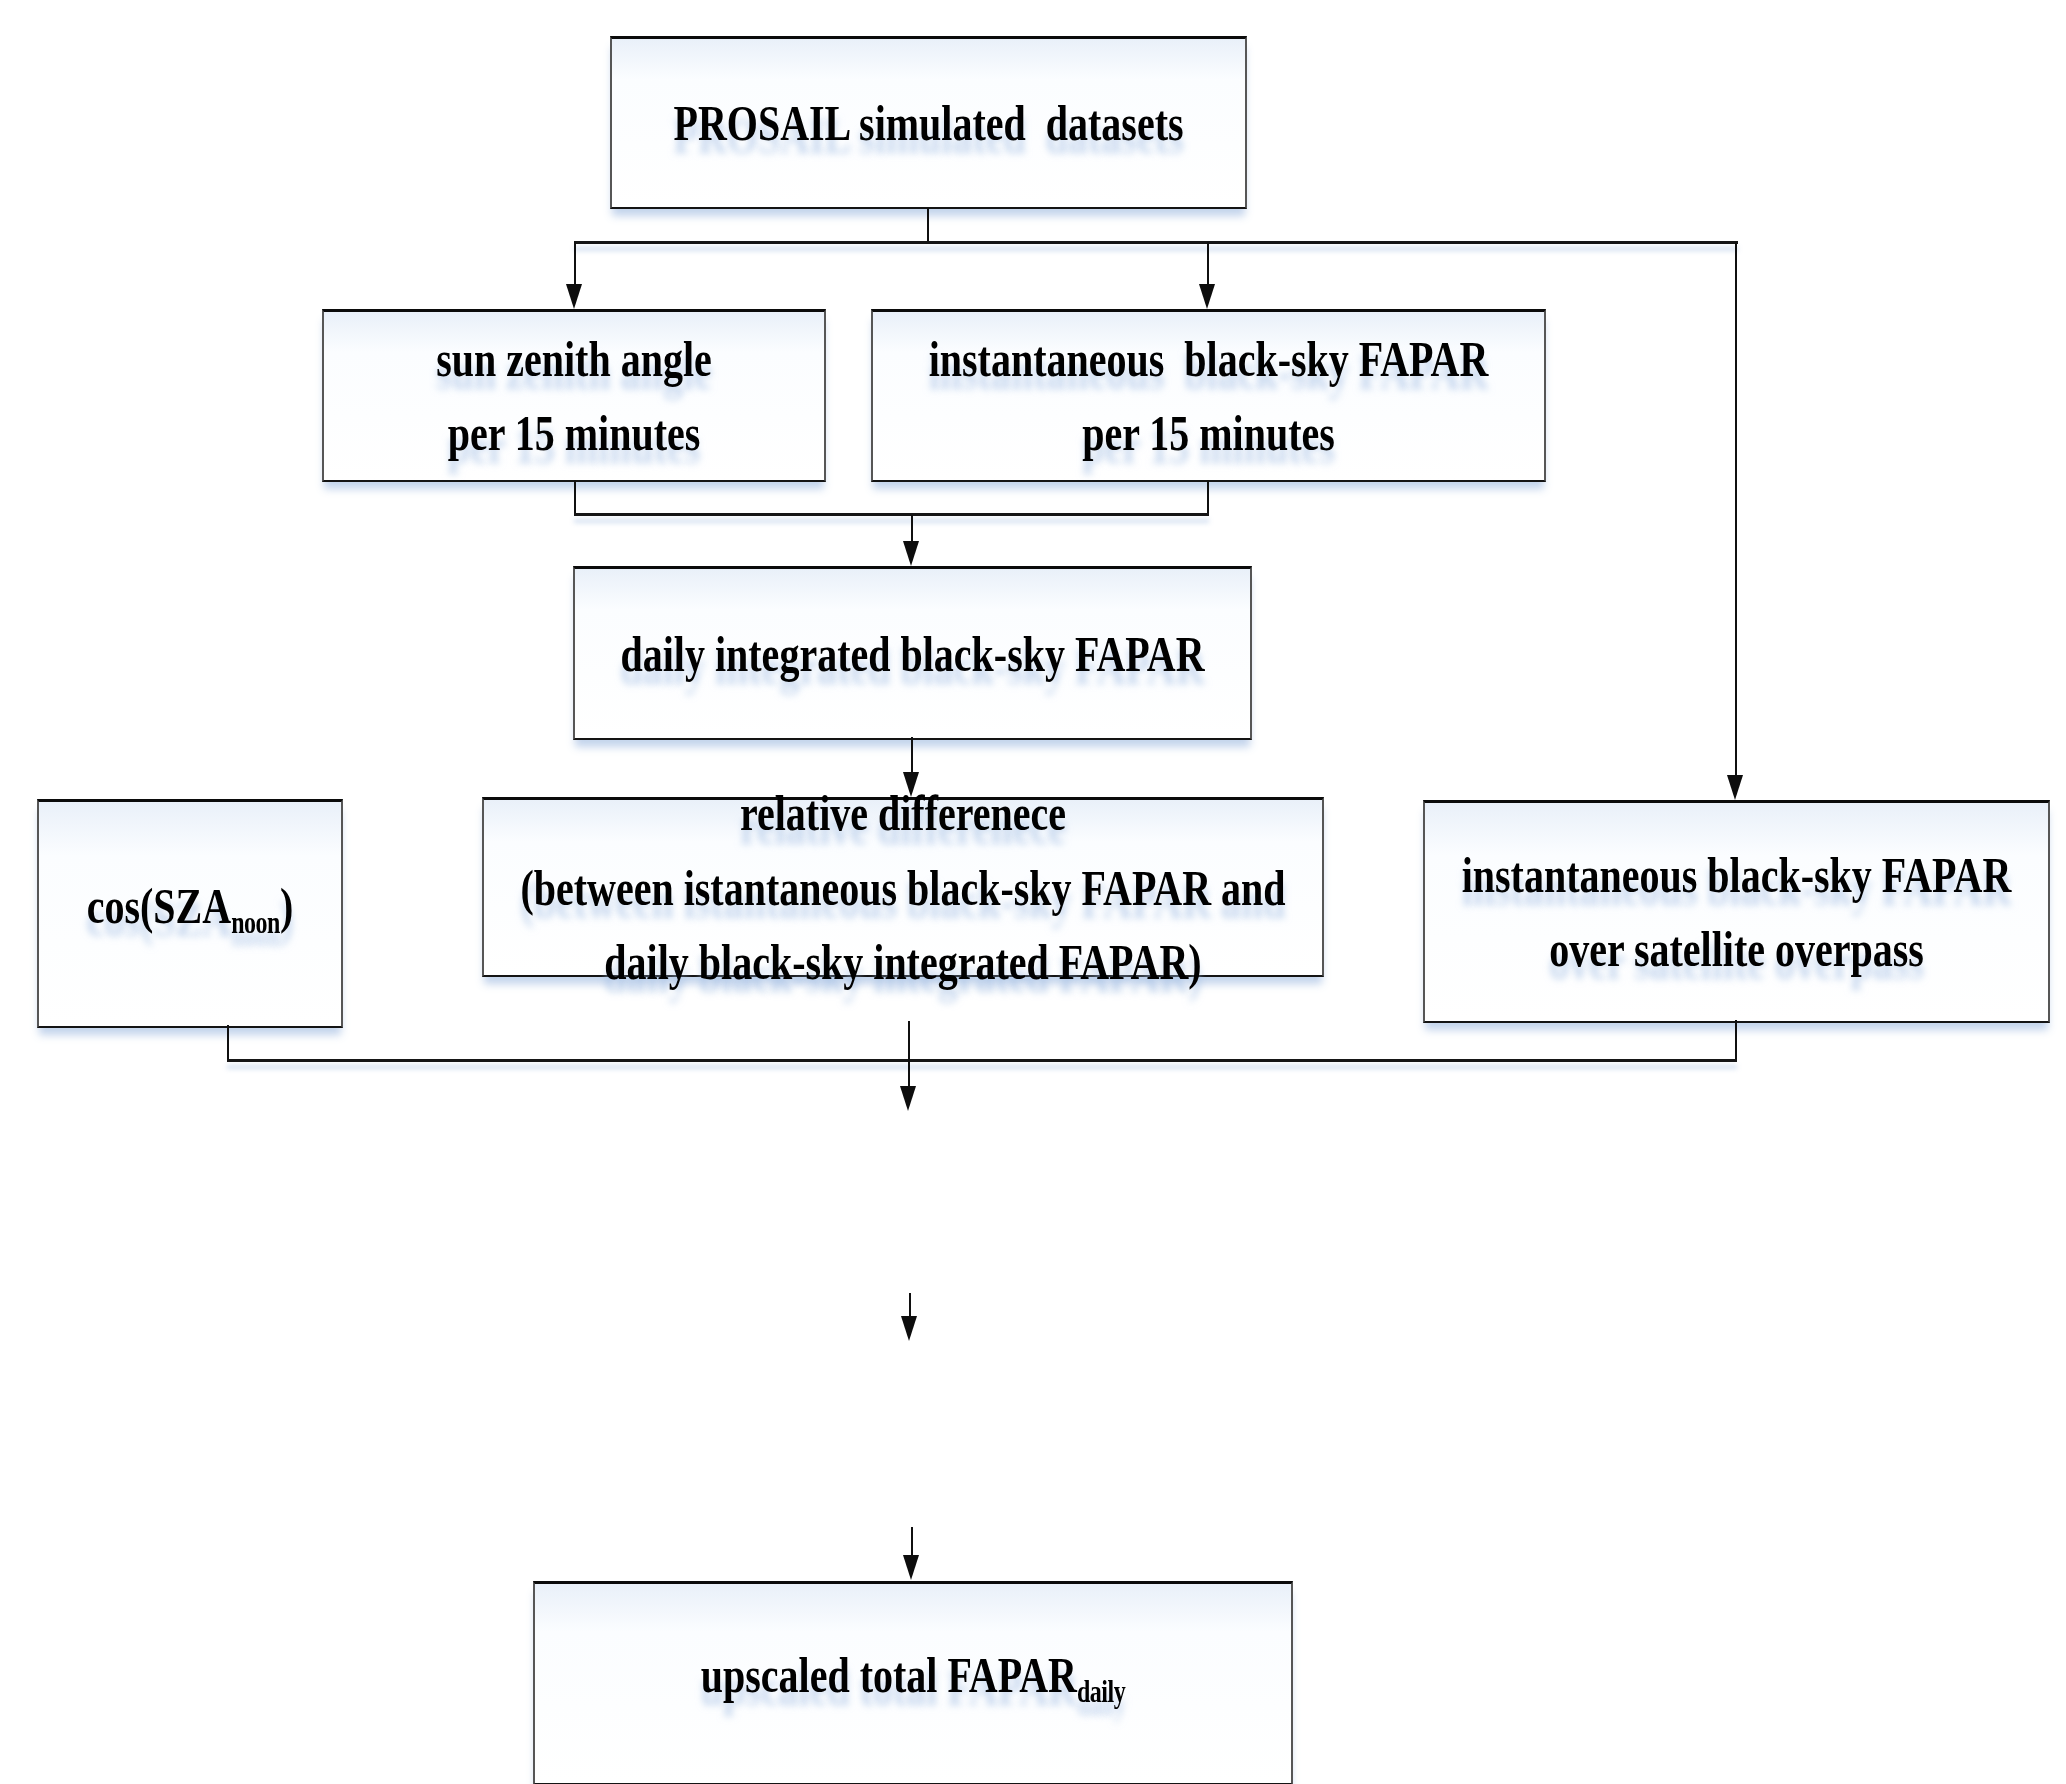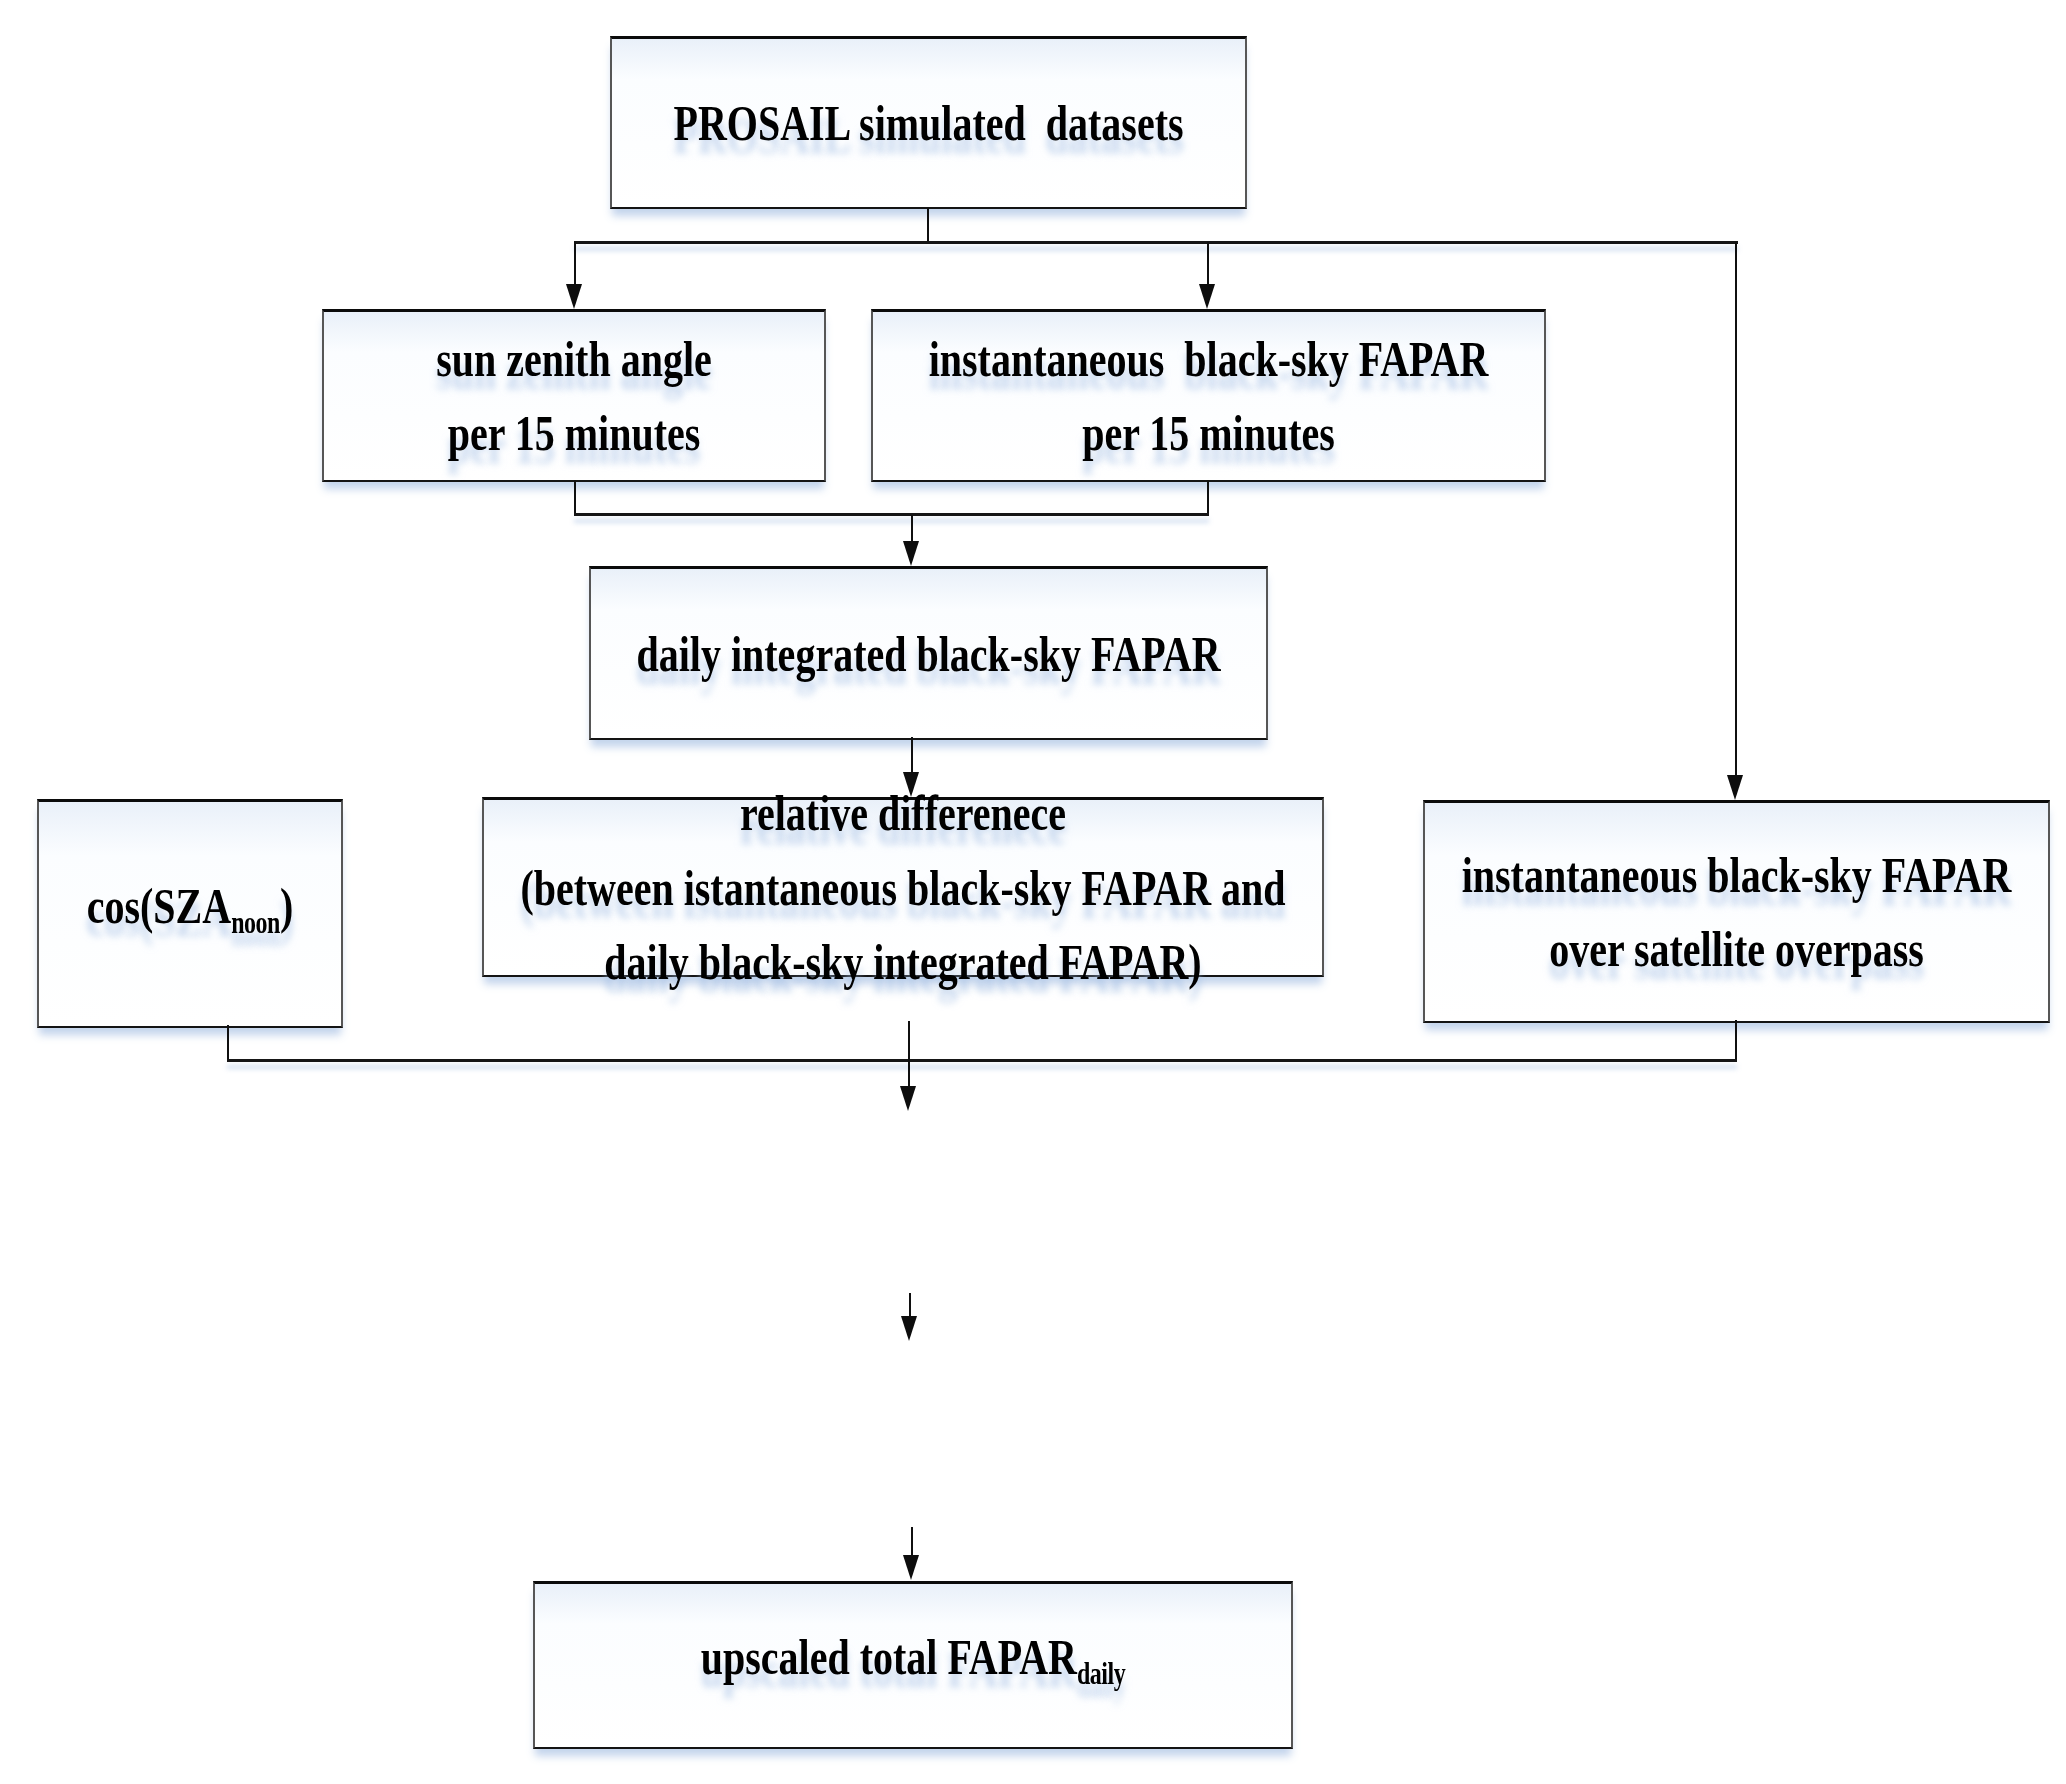--- a/index.html
+++ b/index.html
@@ -30,27 +30,27 @@
     font-size:40px;
     transform:scaleY(1.28);
     text-shadow:0 10.6px 6.6px rgba(160,189,226,0.6);
   }
   .label .line{line-height:58px;white-space:pre-wrap;}
   .label .subscript{font-size:0.6em;vertical-align:-0.32em;letter-spacing:-0.02em;}
   
   #n-prosail{left:610px;top:36px;width:637px;height:173px;}
   #n-sun    {left:322px;top:309px;width:504px;height:173px;}
   #n-i15    {left:871px;top:309px;width:675px;height:173px;}
-  #n-daily  {left:573px;top:566px;width:679px;height:174px;margin-left:16px;}
+  #n-daily  {left:573px;top:566px;width:679px;height:174px;}
   #n-cos    {left:37px;top:799px;width:306px;height:229px;}
   #n-rel    {left:482px;top:797px;width:842px;height:180px;}
   #n-sat    {left:1423px;top:800px;width:627px;height:223px;}
   #n-ups    {left:533px;top:1111px;width:752px;height:184px;}
   #n-ubs    {left:533px;top:1341px;width:756px;height:188px;}
-  #n-utot   {left:533px;top:1581px;width:760px;height:168px;}
+  #n-utot   {left:533px;top:1581px;width:760px;height:204px;}
   
   .vline{position:absolute;width:2px;background:#101010;}
   .hline{position:absolute;height:3.3px;background:#161616;box-shadow:0 6.6px 5.3px rgba(184,204,233,0.8);}
   .head{position:absolute;width:0;height:0;
         border-left:8.6px solid transparent;border-right:8.6px solid transparent;
         border-top:25px solid #0d0d0d;}
   #c-stem  {left:927px;top:208px;height:34px;}
   #c-branch1{left:574px;top:241px;width:1164px;}
   #c-a1    {left:574px;top:242px;height:45px;}
   #h-a1    {left:566px;top:284px;}

